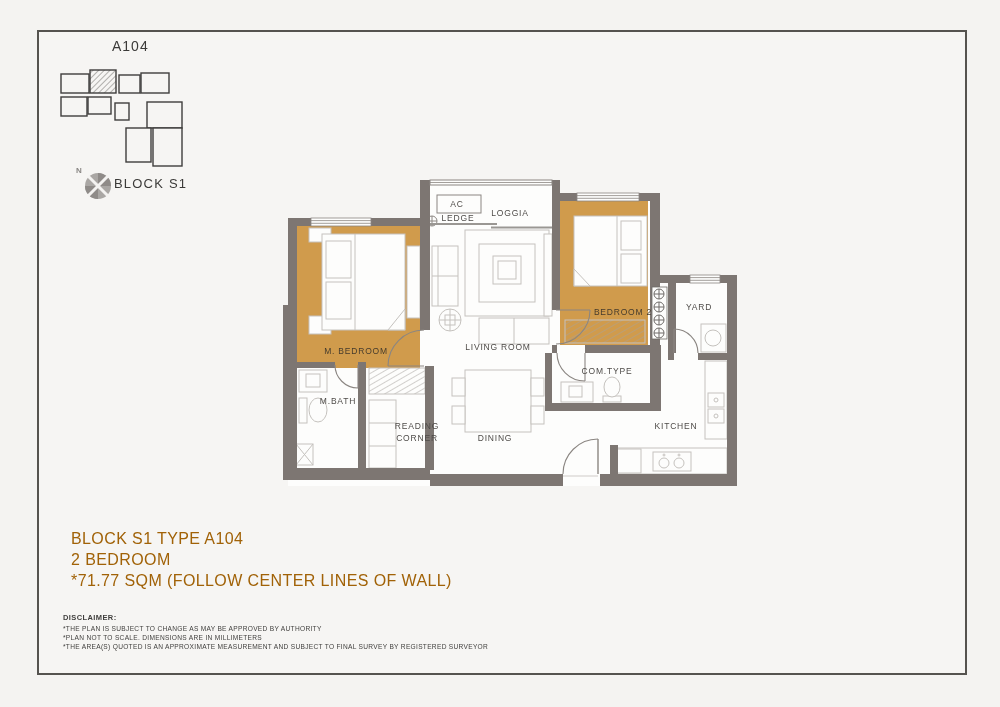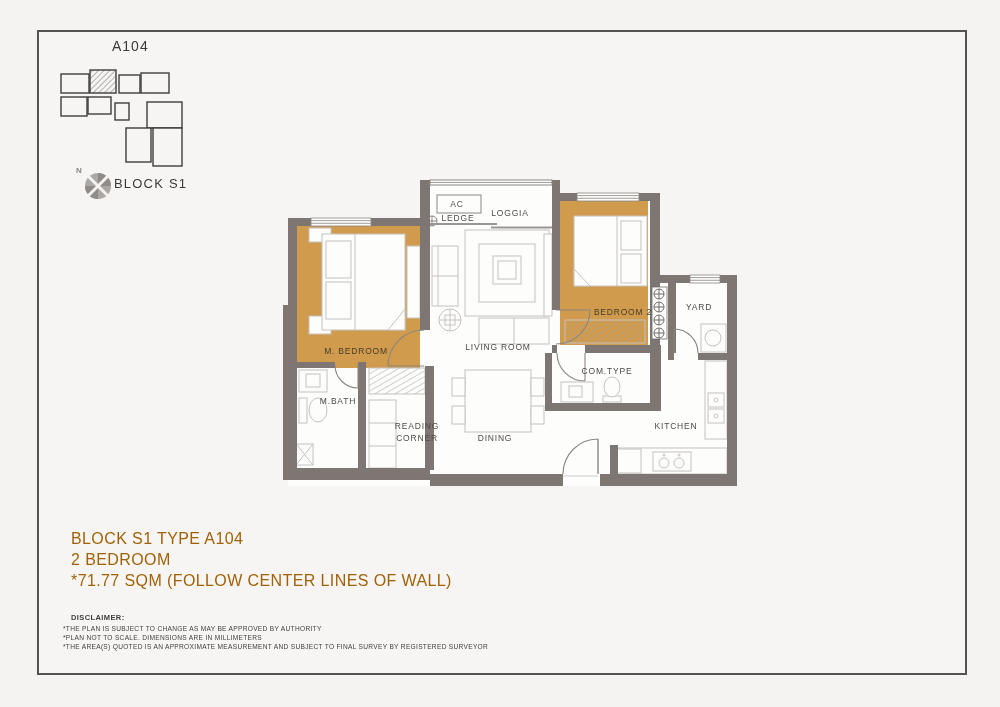--- a/index.html
+++ b/index.html
@@ -20,21 +20,21 @@
     font-size:8.5px;letter-spacing:.8px;color:#4e4b48;white-space:nowrap;
   }
   .rl.on-gold{color:#453b2c;padding-left:12px;}
   .unit-label{
     position:absolute;left:112px;top:38px;font-size:14px;letter-spacing:1px;color:#3b3a38;
   }
   .north-n{position:absolute;left:76px;top:166px;font-size:8px;font-weight:bold;color:#8a8784;}
   .block-label{position:absolute;left:114px;top:176px;font-size:13px;font-weight:normal;letter-spacing:1.2px;color:#3b3a38;}
   .info{position:absolute;left:63px;top:529px;font-size:16px;letter-spacing:.4px;line-height:20.8px;color:#a16207;margin-left:8px;}
   .disc{position:absolute;left:63px;top:613px;color:#3f3e3c;}
-  .disc .t{font-size:7.5px;font-weight:bold;letter-spacing:.4px;margin-bottom:3px;margin-left:8px;}
+  .disc .t{font-size:7.5px;font-weight:bold;letter-spacing:.4px;margin-bottom:3px;}
   .disc .l{font-size:6.6px;letter-spacing:.3px;line-height:8.8px;}
 </style>
 </head>
 <body>
 
 <div class="frame"></div>
 
 <div class="unit-label">A104</div>
 
 <svg class="abs" style="left:58px;top:48px" width="130" height="120" viewBox="0 0 130 120">

